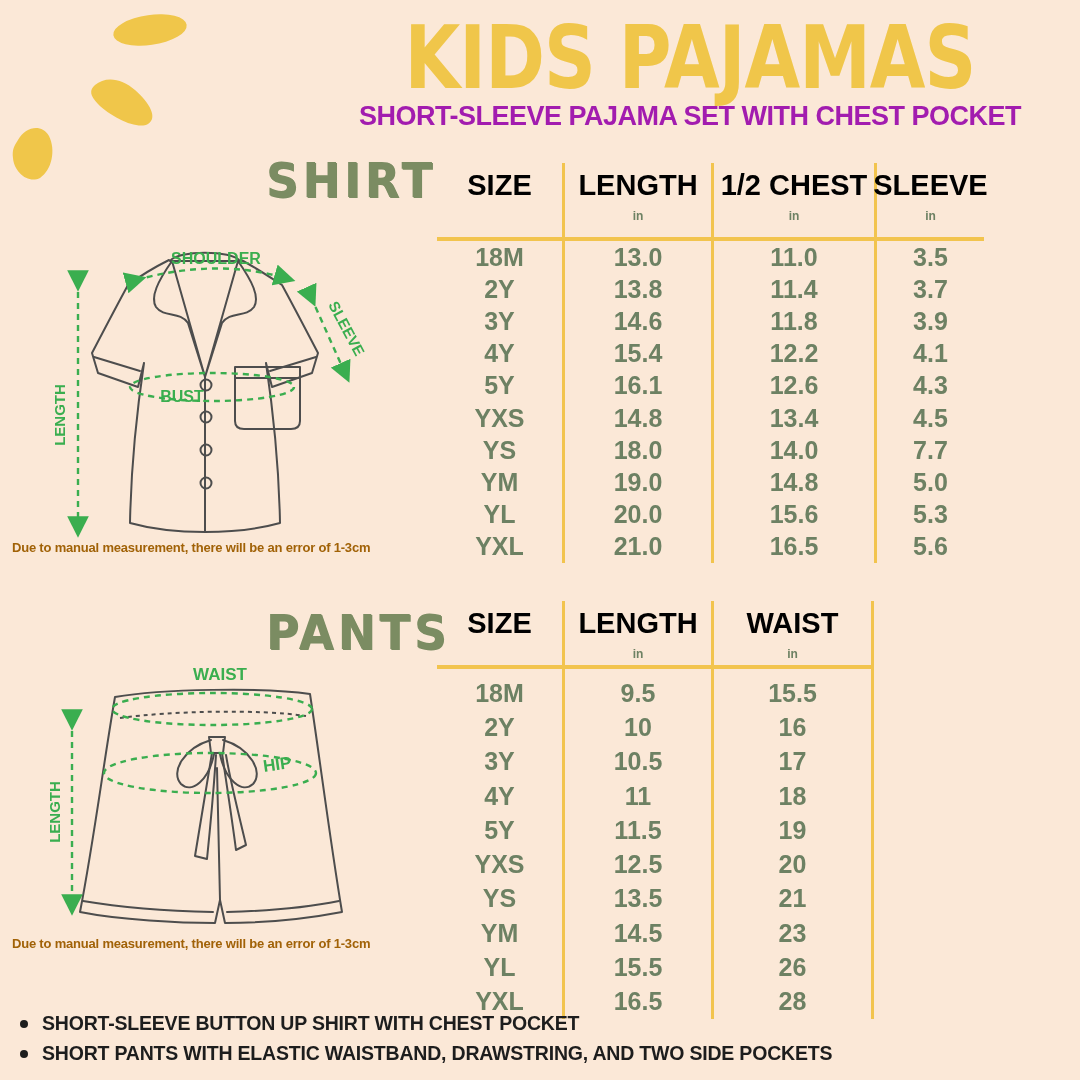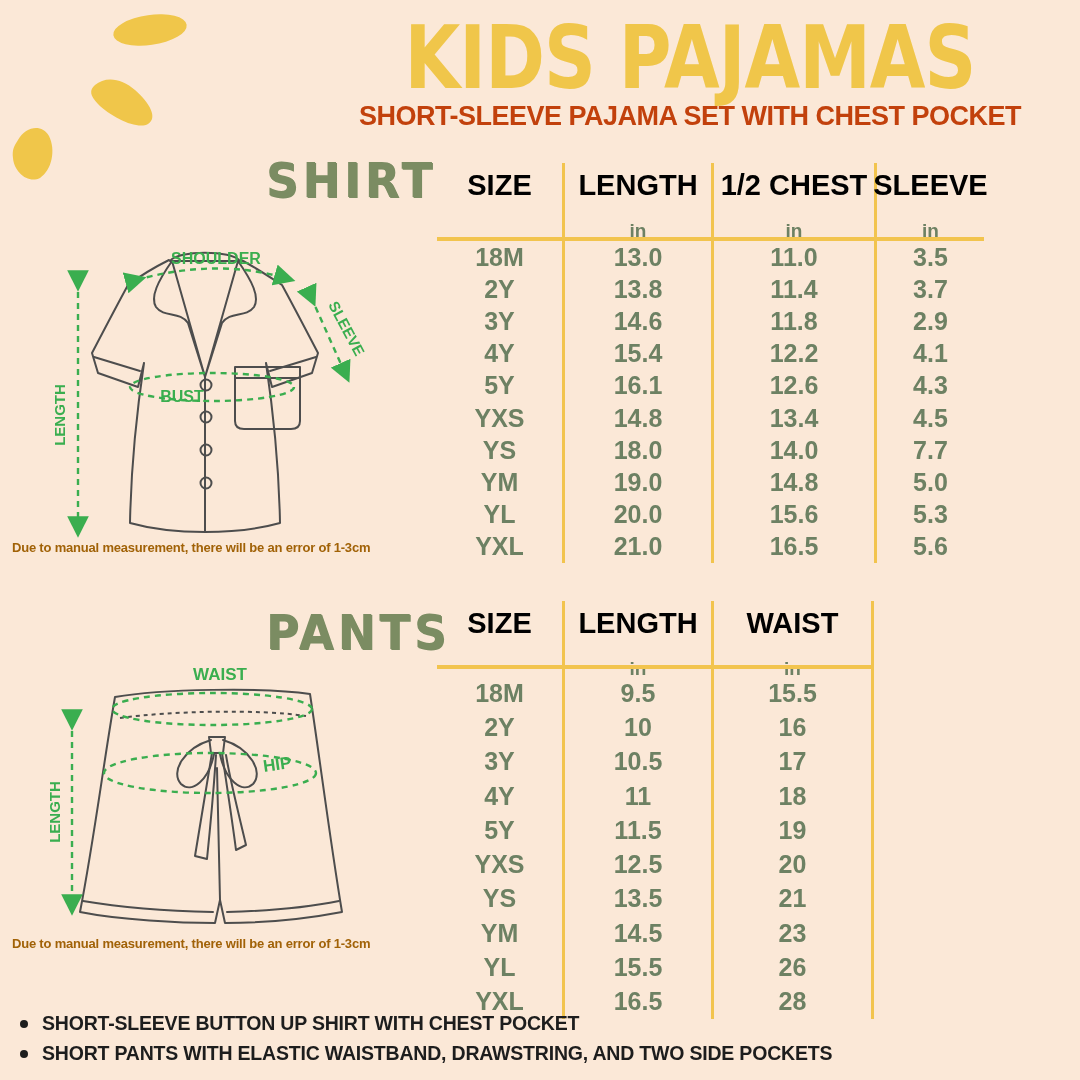--- a/index.html
+++ b/index.html
@@ -6,21 +6,21 @@
   body{width:1080px;height:1080px;position:relative;background:#fbe8d7;overflow:hidden;
        font-family:"Liberation Sans", sans-serif;}
   .abs{position:absolute;}
 
   
   .title{left:360px;top:6px;width:660px;text-align:center;
          font-family:"DejaVu Sans", sans-serif;font-weight:800;font-size:72px;
          letter-spacing:-1px;color:#f0c64a;transform:scaleY(1.22);transform-origin:top center;
          white-space:nowrap;}
   .subtitle{left:330px;top:101px;width:720px;text-align:center;font-weight:800;
-            font-size:27px;letter-spacing:-0.5px;color:#c2410c;white-space:nowrap;}
+            font-size:27px;letter-spacing:-0.5px;color:#a21caf;white-space:nowrap;}
 
   
   .section-label{font-family:"DejaVu Sans", sans-serif;font-weight:900;font-size:45px;
                  letter-spacing:4px;color:#7b8c62;transform:scaleY(1.06);transform-origin:top left;
                  text-shadow:1px 1px 0 #7b8c62;}
   .shirt-label{left:266px;top:152px;}
   .pants-label{left:266px;top:604px;}
 
   
   .note{color:#a16207;font-weight:bold;font-size:13px;letter-spacing:-0.2px;white-space:nowrap;}
@@ -28,21 +28,21 @@
   .note-pants{left:12px;top:936px;}
 
   
   .size-table{display:grid;}
   .shirt-table{left:437px;top:163px;grid-template-columns:125px 149px 163px 110px;
                grid-auto-rows:32.2px;grid-template-rows:78px;}
   .pants-table{left:437px;top:601px;grid-template-columns:125px 149px 163px;
                grid-auto-rows:34.3px;grid-template-rows:75px;}
   .hcell{display:flex;flex-direction:column;align-items:center;padding-top:5px;}
   .hlabel{font-size:29px;font-weight:bold;color:#000000;line-height:34px;white-space:nowrap;}
-  .hunit{font-size:19px;font-weight:bold;color:#6d8163;line-height:22px;margin-top:18px;}
+  .hunit{font-size:12px;font-weight:bold;color:#6d8163;line-height:22px;margin-top:3px;}
   .bcell{font-size:25px;font-weight:bold;color:#6d8163;text-align:center;
          display:flex;align-items:center;justify-content:center;}
   .vline{border-left:3px solid #f2c44e;}
   .vline-r{border-right:3px solid #f2c44e;}
   .hrule{position:absolute;left:0;right:0;height:3.5px;background:#f2c44e;}
   .shirt-table .hrule{top:74px;}
   .pants-table .hrule{top:64px;}
 
   
   .features{left:14px;top:1012px;width:1050px;list-style:none;margin:0;padding:0;}
@@ -129,21 +129,21 @@
       <div class="bcell vline">13.0</div>
       <div class="bcell vline">11.0</div>
       <div class="bcell vline">3.5</div>
       <div class="bcell">2Y</div>
       <div class="bcell vline">13.8</div>
       <div class="bcell vline">11.4</div>
       <div class="bcell vline">3.7</div>
       <div class="bcell">3Y</div>
       <div class="bcell vline">14.6</div>
       <div class="bcell vline">11.8</div>
-      <div class="bcell vline">2.9</div>
+      <div class="bcell vline">3.9</div>
       <div class="bcell">4Y</div>
       <div class="bcell vline">15.4</div>
       <div class="bcell vline">12.2</div>
       <div class="bcell vline">4.1</div>
       <div class="bcell">5Y</div>
       <div class="bcell vline">16.1</div>
       <div class="bcell vline">12.6</div>
       <div class="bcell vline">4.3</div>
       <div class="bcell">YXS</div>
       <div class="bcell vline">14.8</div>

